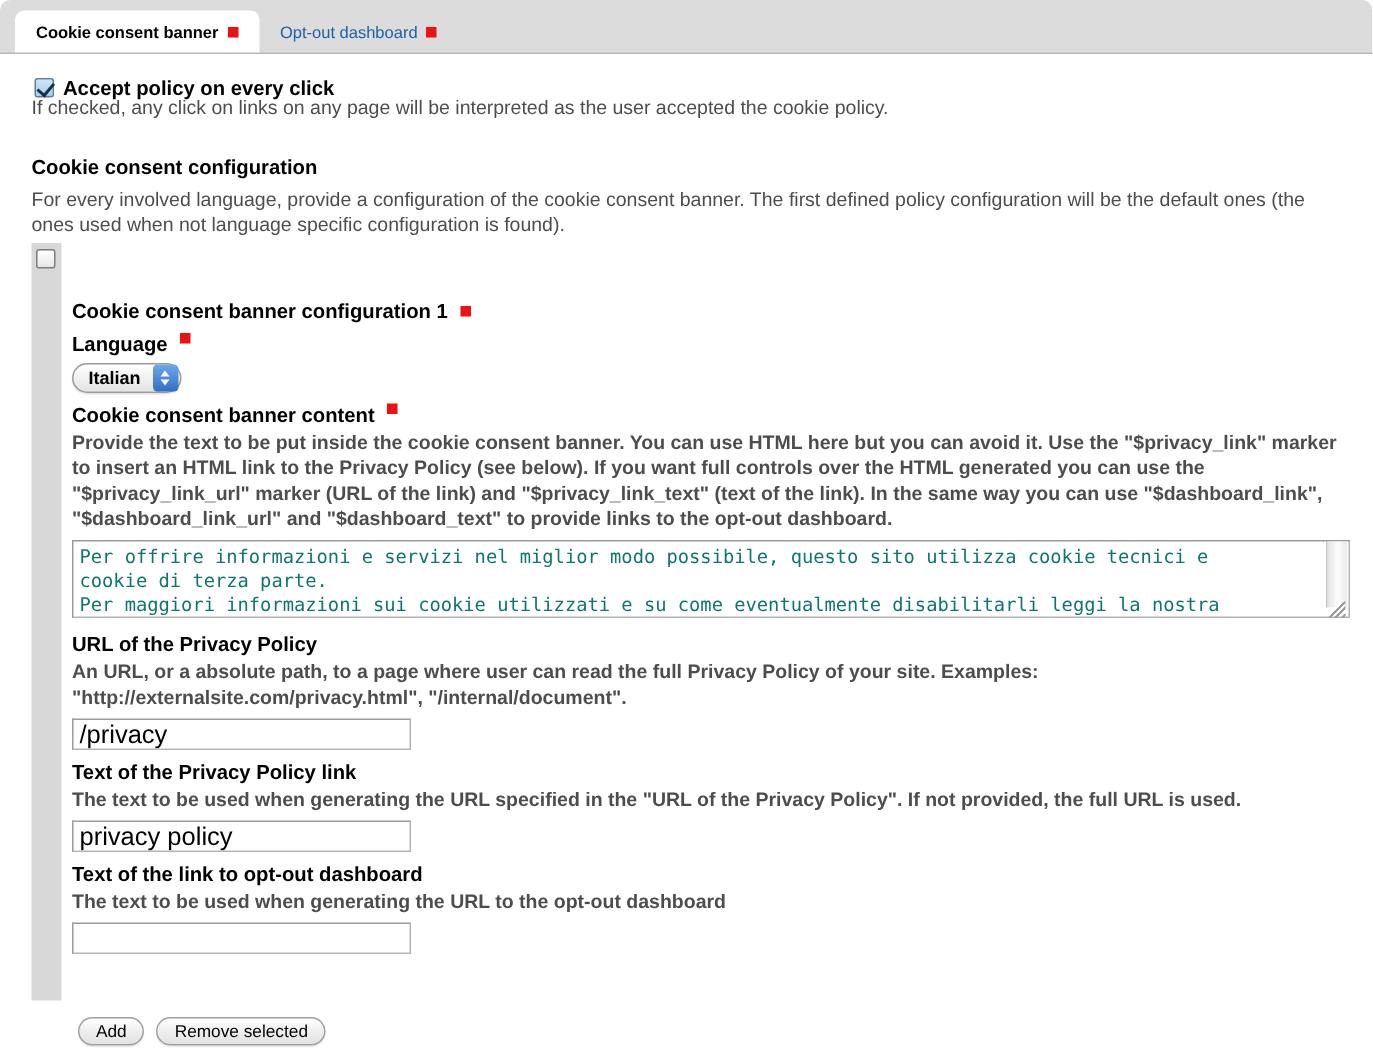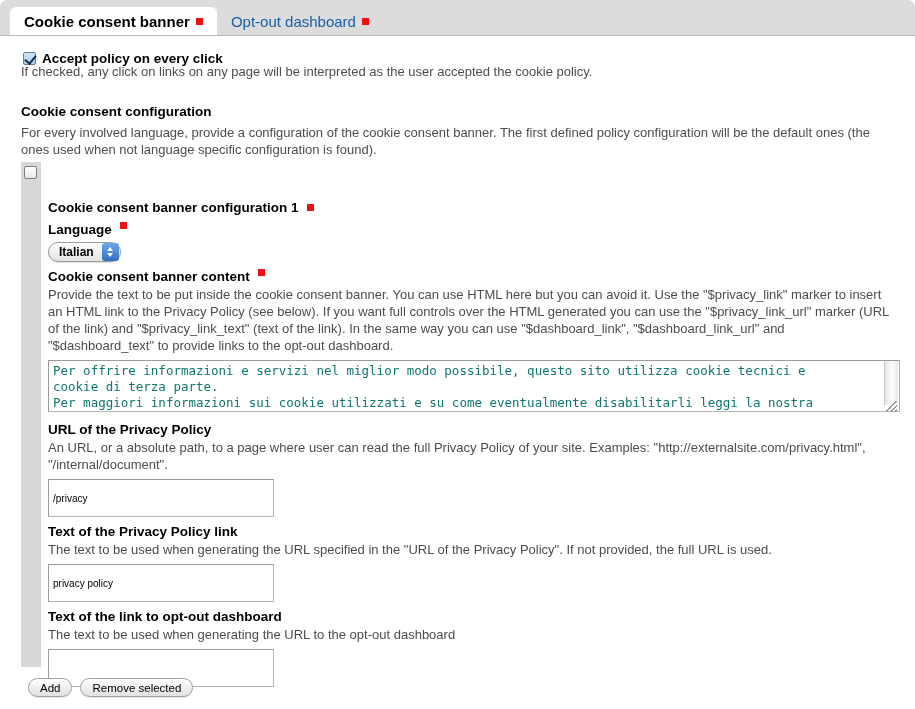--- a/index.html
+++ b/index.html
@@ -44,21 +44,21 @@
     align-items: flex-end;
     height: 29px;
   }
   .tab {
     display: flex;
     align-items: center;
     gap: 6px;
     height: 29px;
     padding: 0 14px 0 14px;
     box-sizing: border-box;
-    font-size: 15px;
+    font-size: 11px;
     white-space: nowrap;
   }
   .tab.active {
     background: #ffffff;
     border-radius: 6px 6px 0 0;
     font-weight: bold;
     color: #000000;
   }
   .tab.inactive {
     color: #1a5fa8;
@@ -220,21 +220,21 @@
   }
   .ar-up, .ar-dn {
     width: 0; height: 0;
     border-left: 3.5px solid transparent;
     border-right: 3.5px solid transparent;
   }
   .ar-up { border-bottom: 4px solid #ffffff; }
   .ar-dn { border-top: 4px solid #ffffff; }
 
   .grp { margin-top: 4px; }
-  .grp-desc { margin-top: 2px; width: 846px; }
+  .grp-desc { margin-top: 2px; width: 846px; font-weight: bold; }
 
   textarea.ta {
     margin-top: 6px;
     width: 852px;
     height: 52px;
     box-sizing: border-box;
     border: 1px solid #b3b3b3;
     border-top-color: #9a9a9a;
     border-left-color: #9a9a9a;
     font-family: "DejaVu Sans Mono", monospace;
@@ -273,30 +273,30 @@
 
   input.txt {
     margin-top: 6px;
     width: 226px;
     height: 21px;
     box-sizing: border-box;
     border: 1px solid #b5b5b5;
     border-top-color: #9c9c9c;
     border-left-color: #9c9c9c;
     font-family: "Liberation Sans", sans-serif;
-    font-size: 10px;
-    padding: 18px 4px;
+    font-size: 17px;
+    padding: 1px 4px;
     color: #000;
     background: #fff;
   }
 
   
   .btnrow {
     position: absolute;
-    left: 28px;
+    left: 52px;
     top: 642px;
     display: flex;
     gap: 8px;
   }
   .btn {
     height: 19px;
     padding: 0 11px;
     border: 1px solid #a0a0a0;
     border-radius: 10px;
     background: linear-gradient(#ffffff, #ededed 55%, #e2e2e2);

